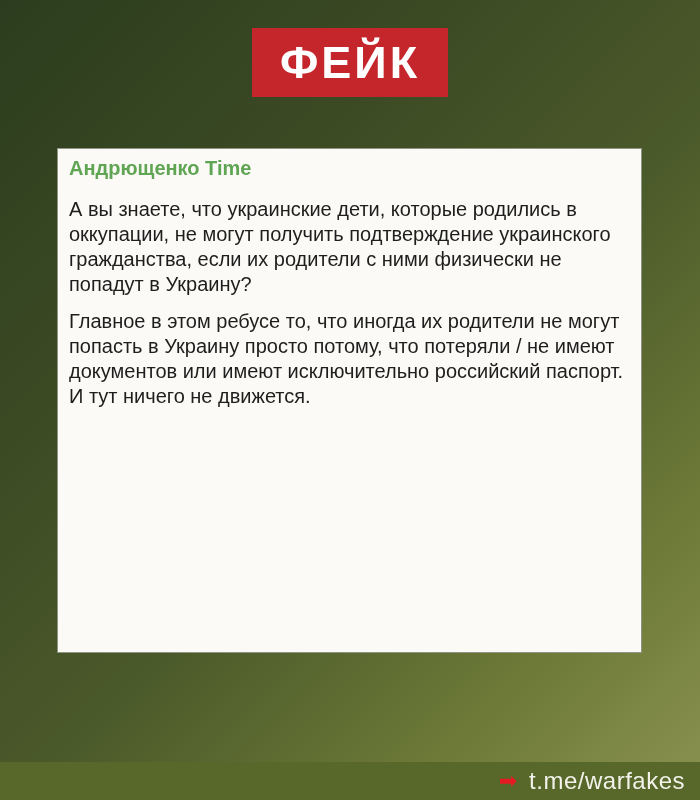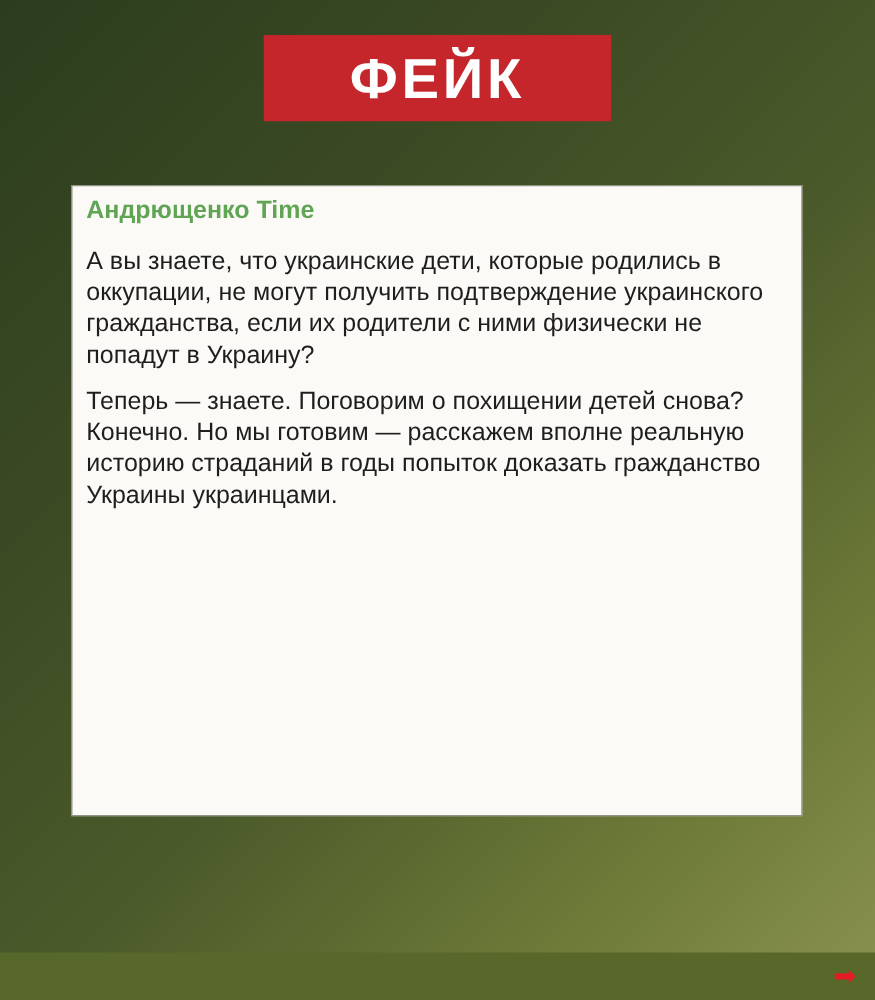--- a/index.html
+++ b/index.html
@@ -10,21 +10,21 @@
   }
   .poster{
     position:relative;width:700px;height:800px;
     background:linear-gradient(135deg,#2b3d1e 0%,#3c4a24 30%,#4b5a2a 55%,#6d7a38 80%,#8b9252 100%);
     overflow:hidden;
   }
 
   
   .fake-banner{
     position:absolute;top:28px;left:50%;transform:translateX(-50%);
-    width:278px;height:69px;background:#c5262b;
+    width:196px;height:69px;background:#c5262b;
     display:flex;align-items:center;justify-content:center;
   }
   .fake-banner span{
     color:#ffffff;font-size:45px;font-weight:800;letter-spacing:3px;
   }
 
   
   .badge{
     position:absolute;top:22px;left:601px;width:96px;height:96px;
     border-radius:50%;background:#4b5b2d;border:2px solid #e9e9df;
@@ -77,20 +77,21 @@
 <div class="poster">
 
   <div class="fake-banner">
     <span>ФЕЙК</span>
   </div>
 
 
   <div class="post-card">
     <div class="channel-name">Андрющенко Time</div>
     <p>А вы знаете, что украинские дети, которые родились в оккупации, не могут получить подтверждение украинского гражданства, если их родители с ними физически не попадут в Украину?</p>
-    <p>Теперь — знаете. Поговорим о похищении детей снова? Конечно. Но мы готовим — расскажем вполне реальную историю страданий в годы попыток доказать гражданство Украины украинцами.</p>
+    <p>Главное в этом ребусе то, что иногда их родители не могут попасть в Украину просто потому, что потеряли / не имеют документов или имеют исключительно российский паспорт. И тут ничего не движется.</p>
   </div>
 
   <div class="footer-bar">
     <span class="footer-arrow">➡</span>
+    <a class="footer-link">t.me/warfakes</a>
   </div>
 
 </div>
 
 </body></html>

